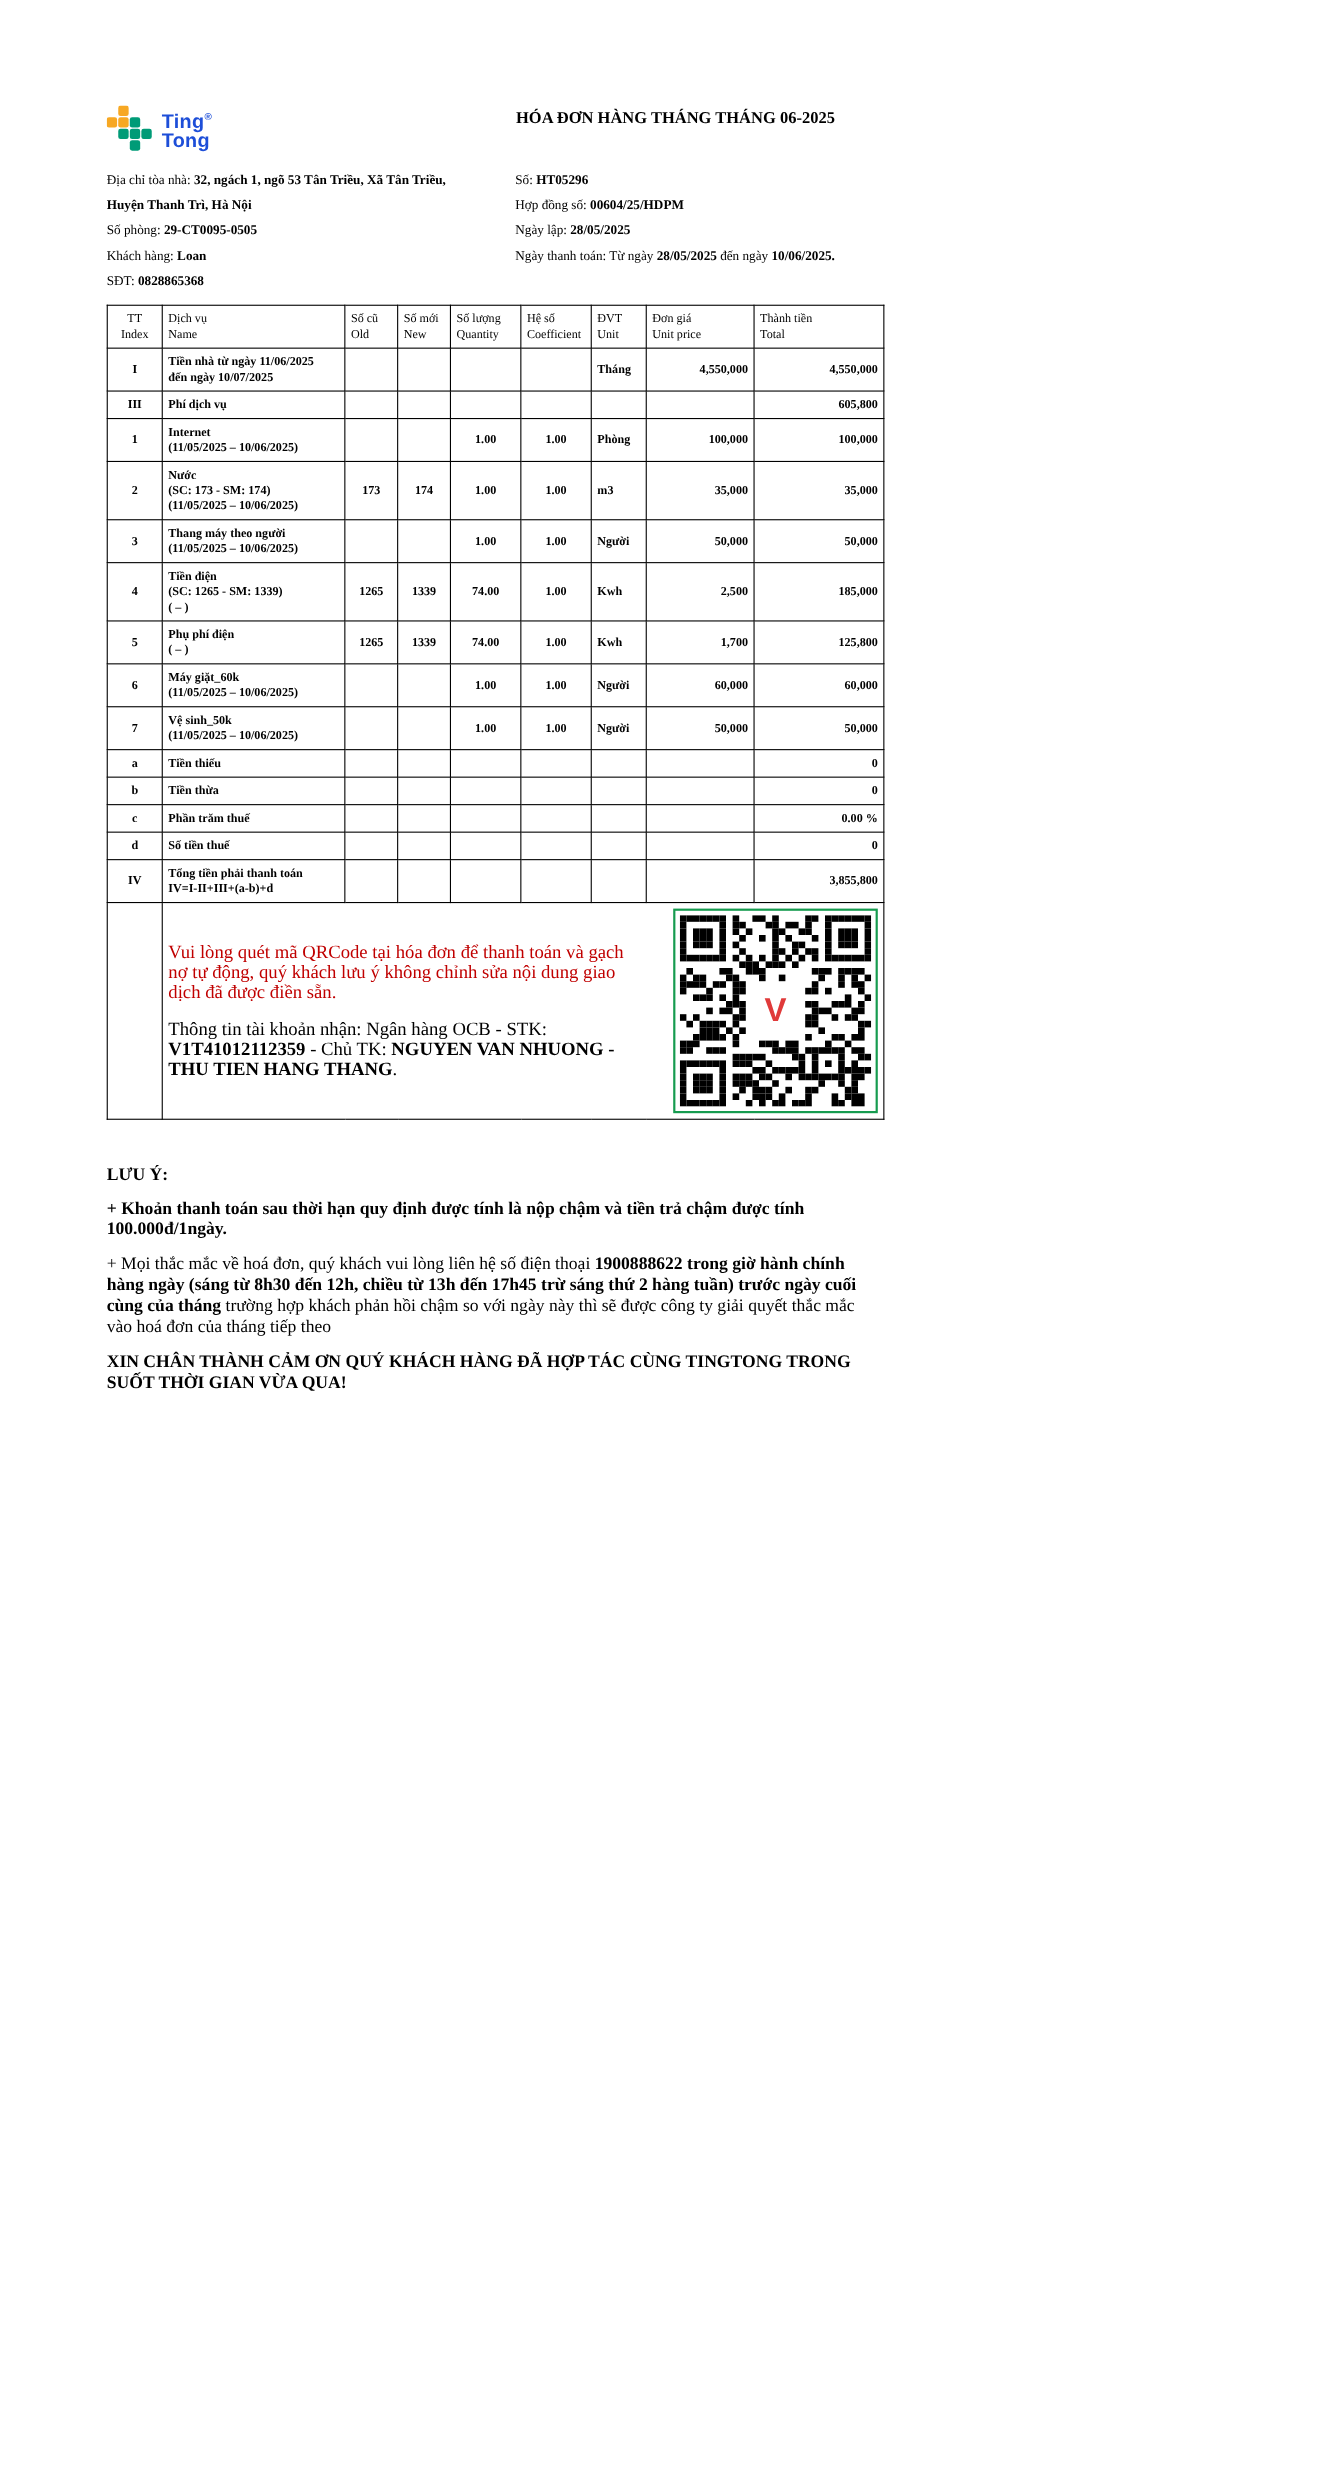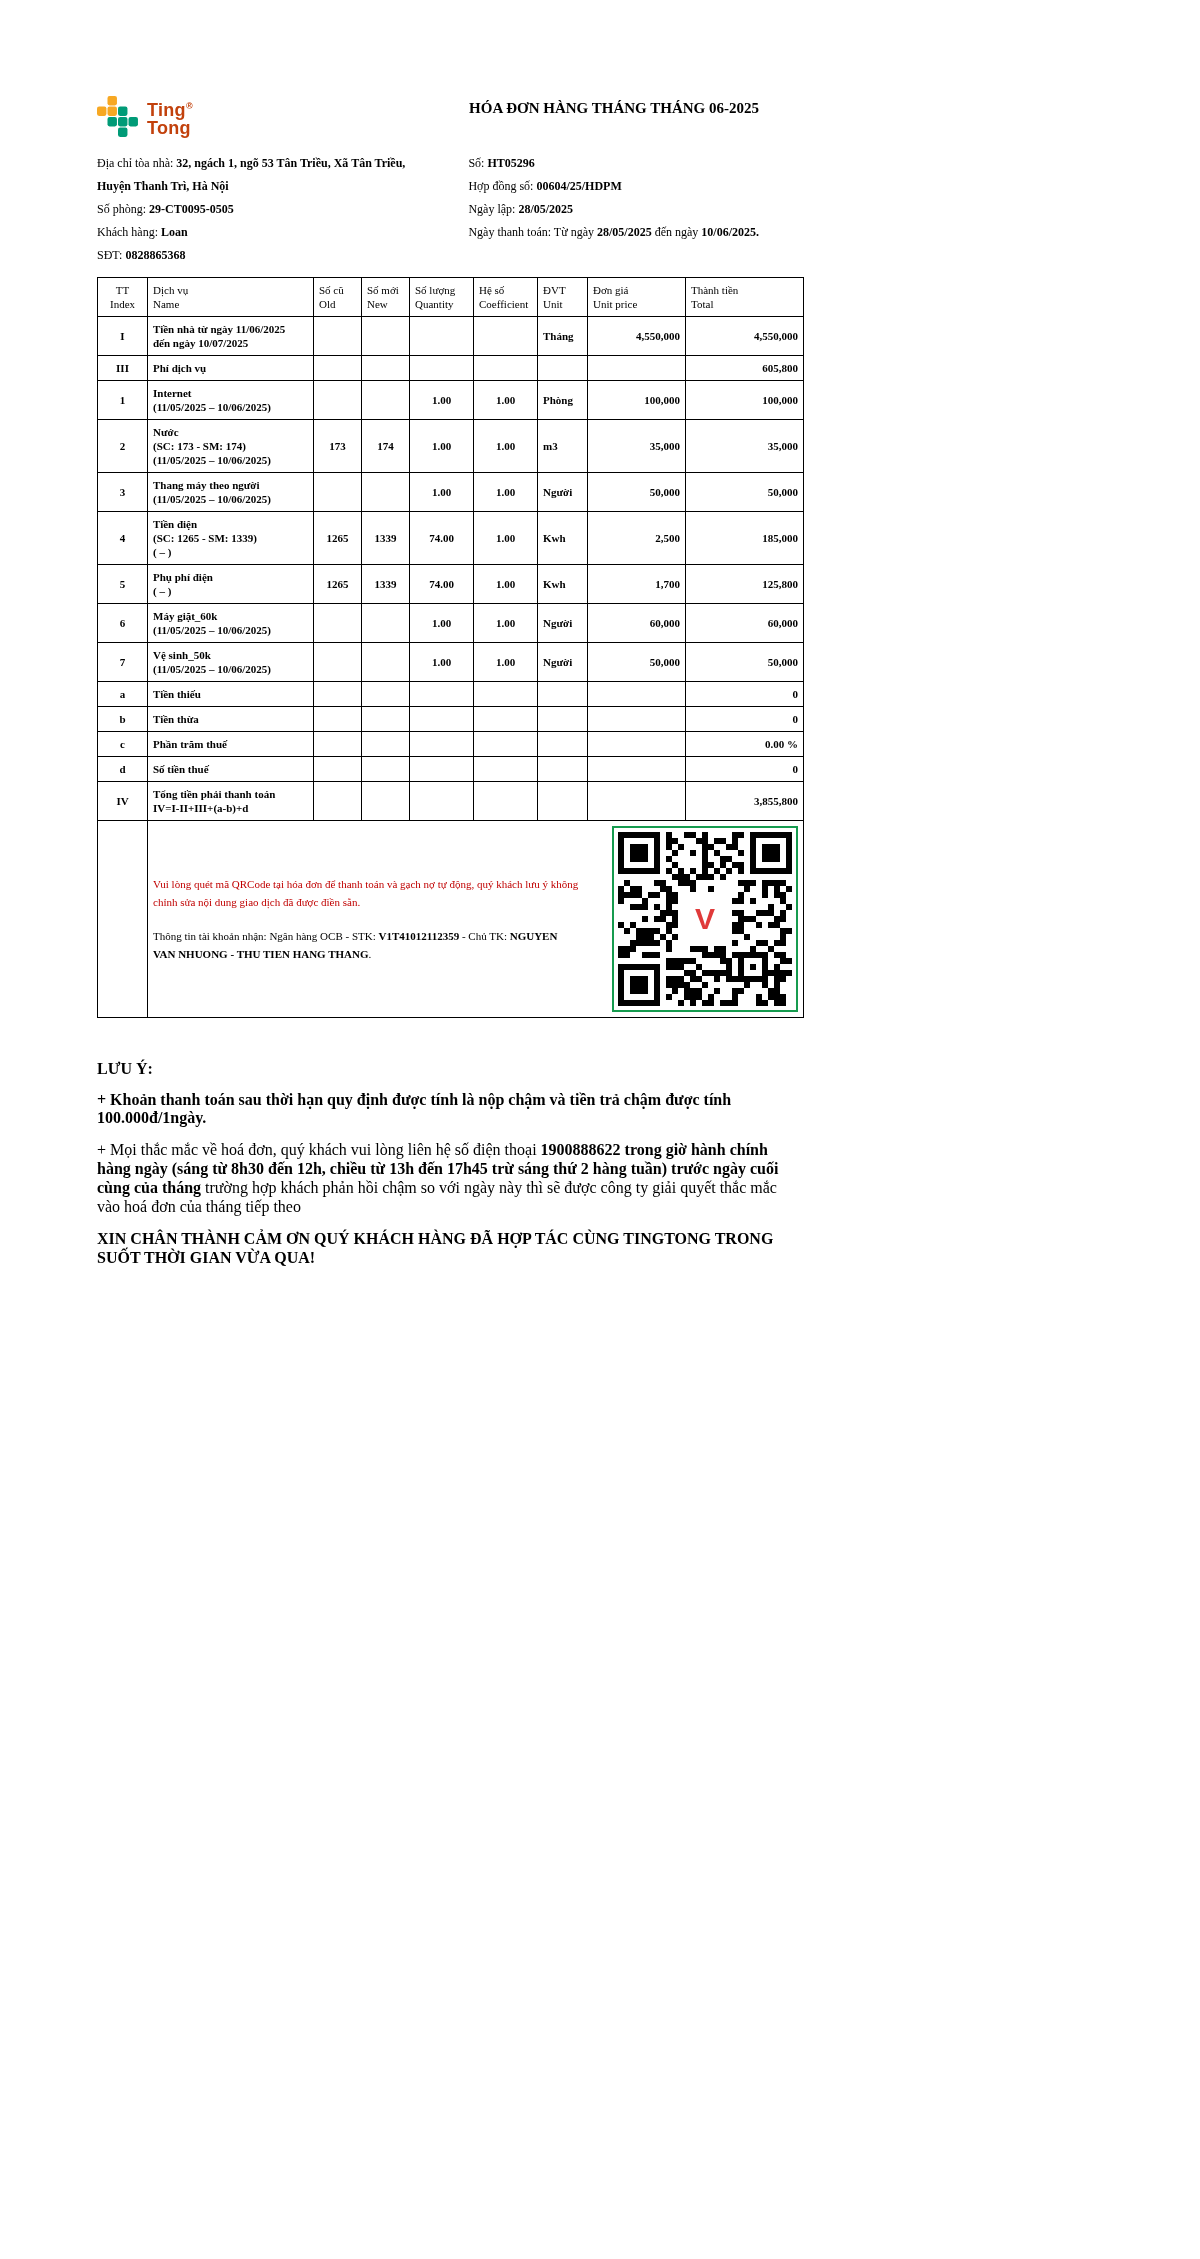--- a/index.html
+++ b/index.html
@@ -8,21 +8,21 @@
     font-family:"Liberation Serif","DejaVu Serif",serif;
     position:relative;overflow:hidden;
   }
   .page{position:absolute;left:97px;top:96px;width:706px}
 
   
   .head{display:flex;justify-content:space-between;align-items:flex-start;padding-right:44px}
   .brand{display:flex;gap:8px;align-items:center}
   .brand-text{
     font-family:"Liberation Sans","DejaVu Sans",sans-serif;font-weight:bold;
-    font-size:18px;line-height:18px;color:#c2410c;letter-spacing:.3px;
+    font-size:18px;line-height:18px;color:#1d4ed8;letter-spacing:.3px;
   }
   .brand-text sup{font-size:9px;vertical-align:super}
   .title{width:300px;text-align:right;font-weight:bold;font-size:15px;line-height:20px;margin-top:2px}
 
   
   .info{display:flex;justify-content:space-between;padding-right:44px;margin-top:14px;font-size:12px}
   .info p{margin:0;line-height:23px;white-space:nowrap}
   .info-right{}
 
   
@@ -35,21 +35,21 @@
   .c-unit{text-align:left}
   .c-money{text-align:right}
   .c-name{text-align:left}
   .c-name div{line-height:14px}
 
   .words-cell{font-style:italic;padding:6px 8px}
   .words-cell .wlbl{font-weight:bold}
 
   .pay-cell{padding:8px 6px}
   .pay-flex{display:flex;justify-content:space-between;align-items:center;font-weight:normal}
-  .pay-text{width:428px;font-size:11px;line-height:18px}
+  .pay-text{width:428px;font-size:17px;line-height:18px}
   .pay-text p{margin:0}
   .pay-text .red{color:#C00000}
   .pay-text .acct{margin-top:16px}
   .qr-wrap{position:relative;border:2px solid #169B4F;background:#fff;padding:4px;width:186px;height:186px;box-sizing:border-box;flex:0 0 auto}
   .qr-logo{
     position:absolute;left:50%;top:50%;transform:translate(-50%,-50%);
     width:44px;height:44px;background:#fff;border-radius:9px;
     display:flex;align-items:center;justify-content:center;
     font-family:"Liberation Sans","DejaVu Sans",sans-serif;font-weight:bold;font-size:30px;color:#E03A3A;
   }

